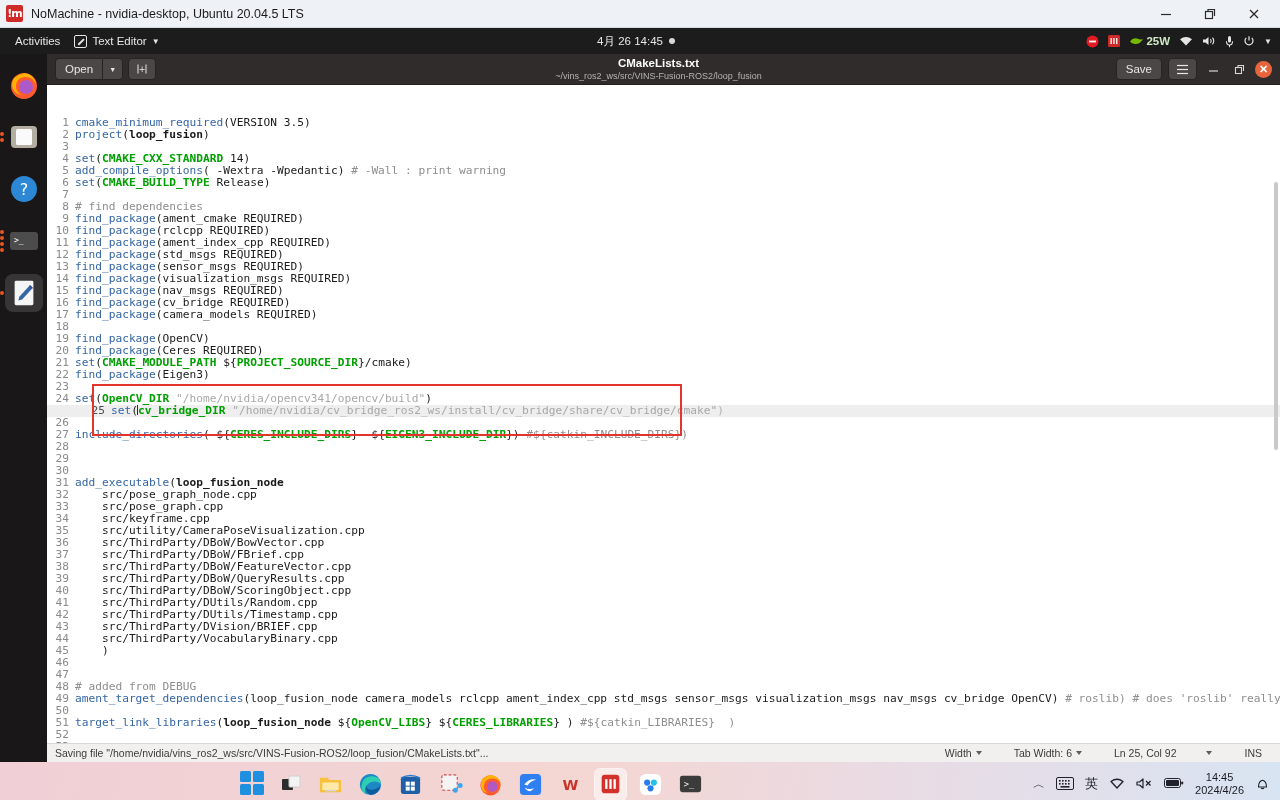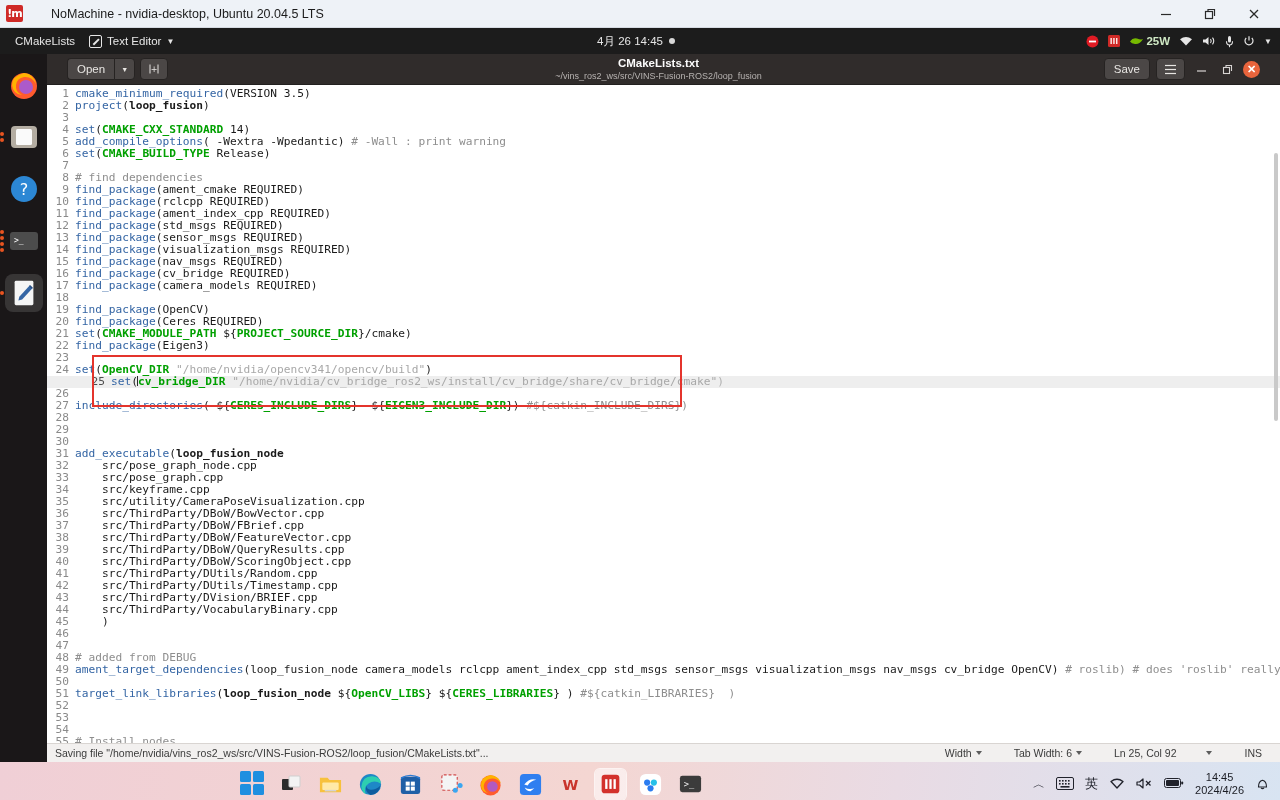--- a/index.html
+++ b/index.html
@@ -13,21 +13,21 @@
   #nomachine-titlebar {
     height: 28px; background: #eef2f7; display: flex; align-items: center;
     padding: 0 4px 0 6px; border-bottom: 1px solid #d6dbe2;
   }
   #nm-logo {
     width: 17px; height: 17px; background: #cf2a27; border-radius: 2px;
     color: #fff; font-size: 11px; font-weight: bold; line-height: 17px;
     text-align: center; letter-spacing: -1px; margin-right: 8px;
     font-family: "DejaVu Sans", sans-serif;
   }
-  #nm-title { font-size: 12.5px; color: #1b1b1b; margin-left: 20px; }
+  #nm-title { font-size: 12.5px; color: #1b1b1b; }
   .nm-spacer { flex: 1; }
   .nm-btn {
     width: 44px; height: 27px; display: flex; align-items: center;
     justify-content: center; color: #2a2a2a;
   }
   .nm-btn svg { display: block; }
 
   
   #gnome-topbar {
     height: 26px; background: #1c1c1c; color: #e6e6e6;
@@ -65,21 +65,21 @@
     align-items: center; justify-content: center; border-radius: 8px; }
   .dock-item.active { background: rgba(255,255,255,0.13); }
   .dock-dots { position: absolute; left: -5px; top: 50%; transform: translateY(-50%);
      display: flex; flex-direction: column; gap: 2px; }
   .dock-dots i { width: 4px; height: 4px; border-radius: 50%; background: #e95420; display:block; }
 
   
   #gedit { flex: 1; display: flex; flex-direction: column; background: #ffffff; min-width: 0; }
   #gedit-header {
     height: 31px; background: #302c2b; display: flex; align-items: center;
-    padding: 0 20px; gap: 5px; border-bottom: 1px solid #22201f; position: relative;
+    padding: 0 8px; gap: 5px; border-bottom: 1px solid #22201f; position: relative;
   }
   .hdr-btn {
     background: #4b4746; color: #e8e6e3; border: 1px solid #262322; border-radius: 4px;
     font-size: 11.5px; height: 22px; display: flex; align-items: center;
     padding: 0 9px; cursor: default;
   }
   .hdr-btn.split-left { border-radius: 4px 0 0 4px; border-right: none; }
   .hdr-btn.split-right { border-radius: 0 4px 4px 0; padding: 0 6px; }
   .hdr-btn.icon-only { padding: 0 7px; }
   #gedit-titlewrap {
@@ -87,21 +87,21 @@
   }
   #gedit-title { color: #fcfcfc; font-size: 11.5px; font-weight: bold; line-height: 13px; }
   #gedit-subtitle { color: #b6b2b0; font-size: 9px; line-height: 12px; }
   #gedit-right { margin-left: auto; display: flex; align-items: center; gap: 6px; z-index:2;}
   .win-ctl { width: 20px; height: 20px; display: flex; align-items: center;
     justify-content: center; color: #d8d5d3; font-size: 12px; }
   #close-ctl { background: #e8643c; color:#fff; border-radius: 50%; width: 17px; height: 17px;
     font-size: 11px; font-weight: bold; }
 
   
-  #code-area { flex: 1; position: relative; overflow: hidden; background: #fff; }
+  #code-area { flex: 1; position: relative; overflow: hidden; background: #fff; margin-top: 29px; }
   #code {
     font-family: "DejaVu Sans Mono", monospace; font-size: 11.2px; line-height: 12px;
     white-space: pre; color: #1a1a1a; padding-top: 3px;
   }
   .cl { display: block; height: 12px; position: relative; }
   .cl.cur { background: #eeeeee; padding-left: 36px; }
   .ln {
     display: inline-block; width: 22px; text-align: right; color: #8a8a8a;
     margin-right: 6px; user-select: none;
   }
@@ -186,21 +186,21 @@
   </div>
   <div class="nm-btn">
     <svg width="14" height="14" viewBox="0 0 14 14">
       <line x1="3" y1="3" x2="11" y2="11" stroke="#2a2a2a" stroke-width="1.3"></line>
       <line x1="11" y1="3" x2="3" y2="11" stroke="#2a2a2a" stroke-width="1.3"></line>
     </svg>
   </div>
 </div>
 
 <div id="gnome-topbar">
-  <div class="tb-item">CMakeLists</div>
+  <div class="tb-item">Activities</div>
   <div class="tb-item">
     <span class="editor-mini-icon"></span>
     <span>Text Editor</span>
     <span style="font-size:8px">▼</span>
   </div>
   <div id="gnome-clock">
     <span>4月 26  14:45</span>
     <span class="dot-indicator"></span>
   </div>
   <div id="gnome-right">

